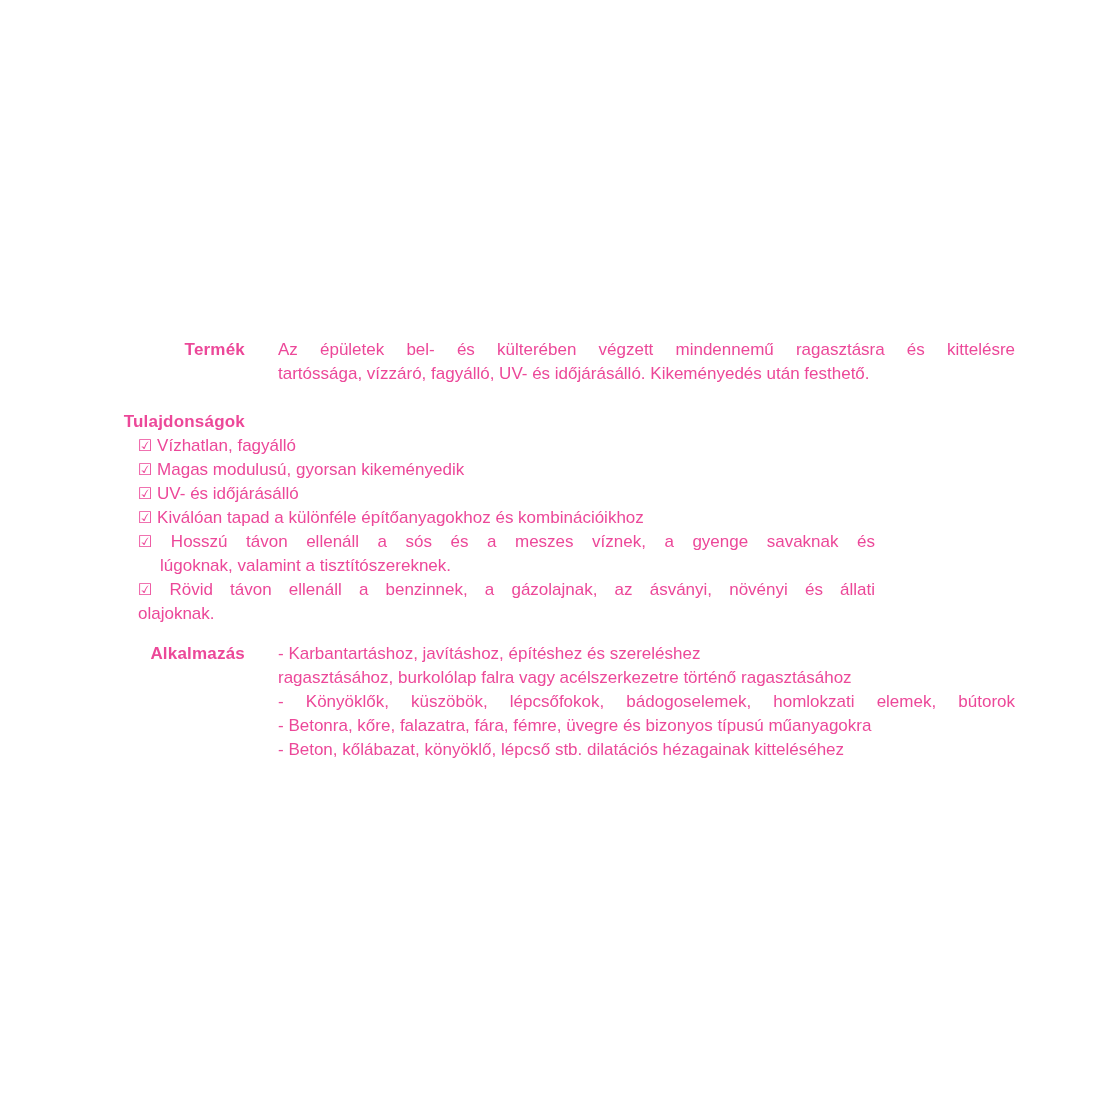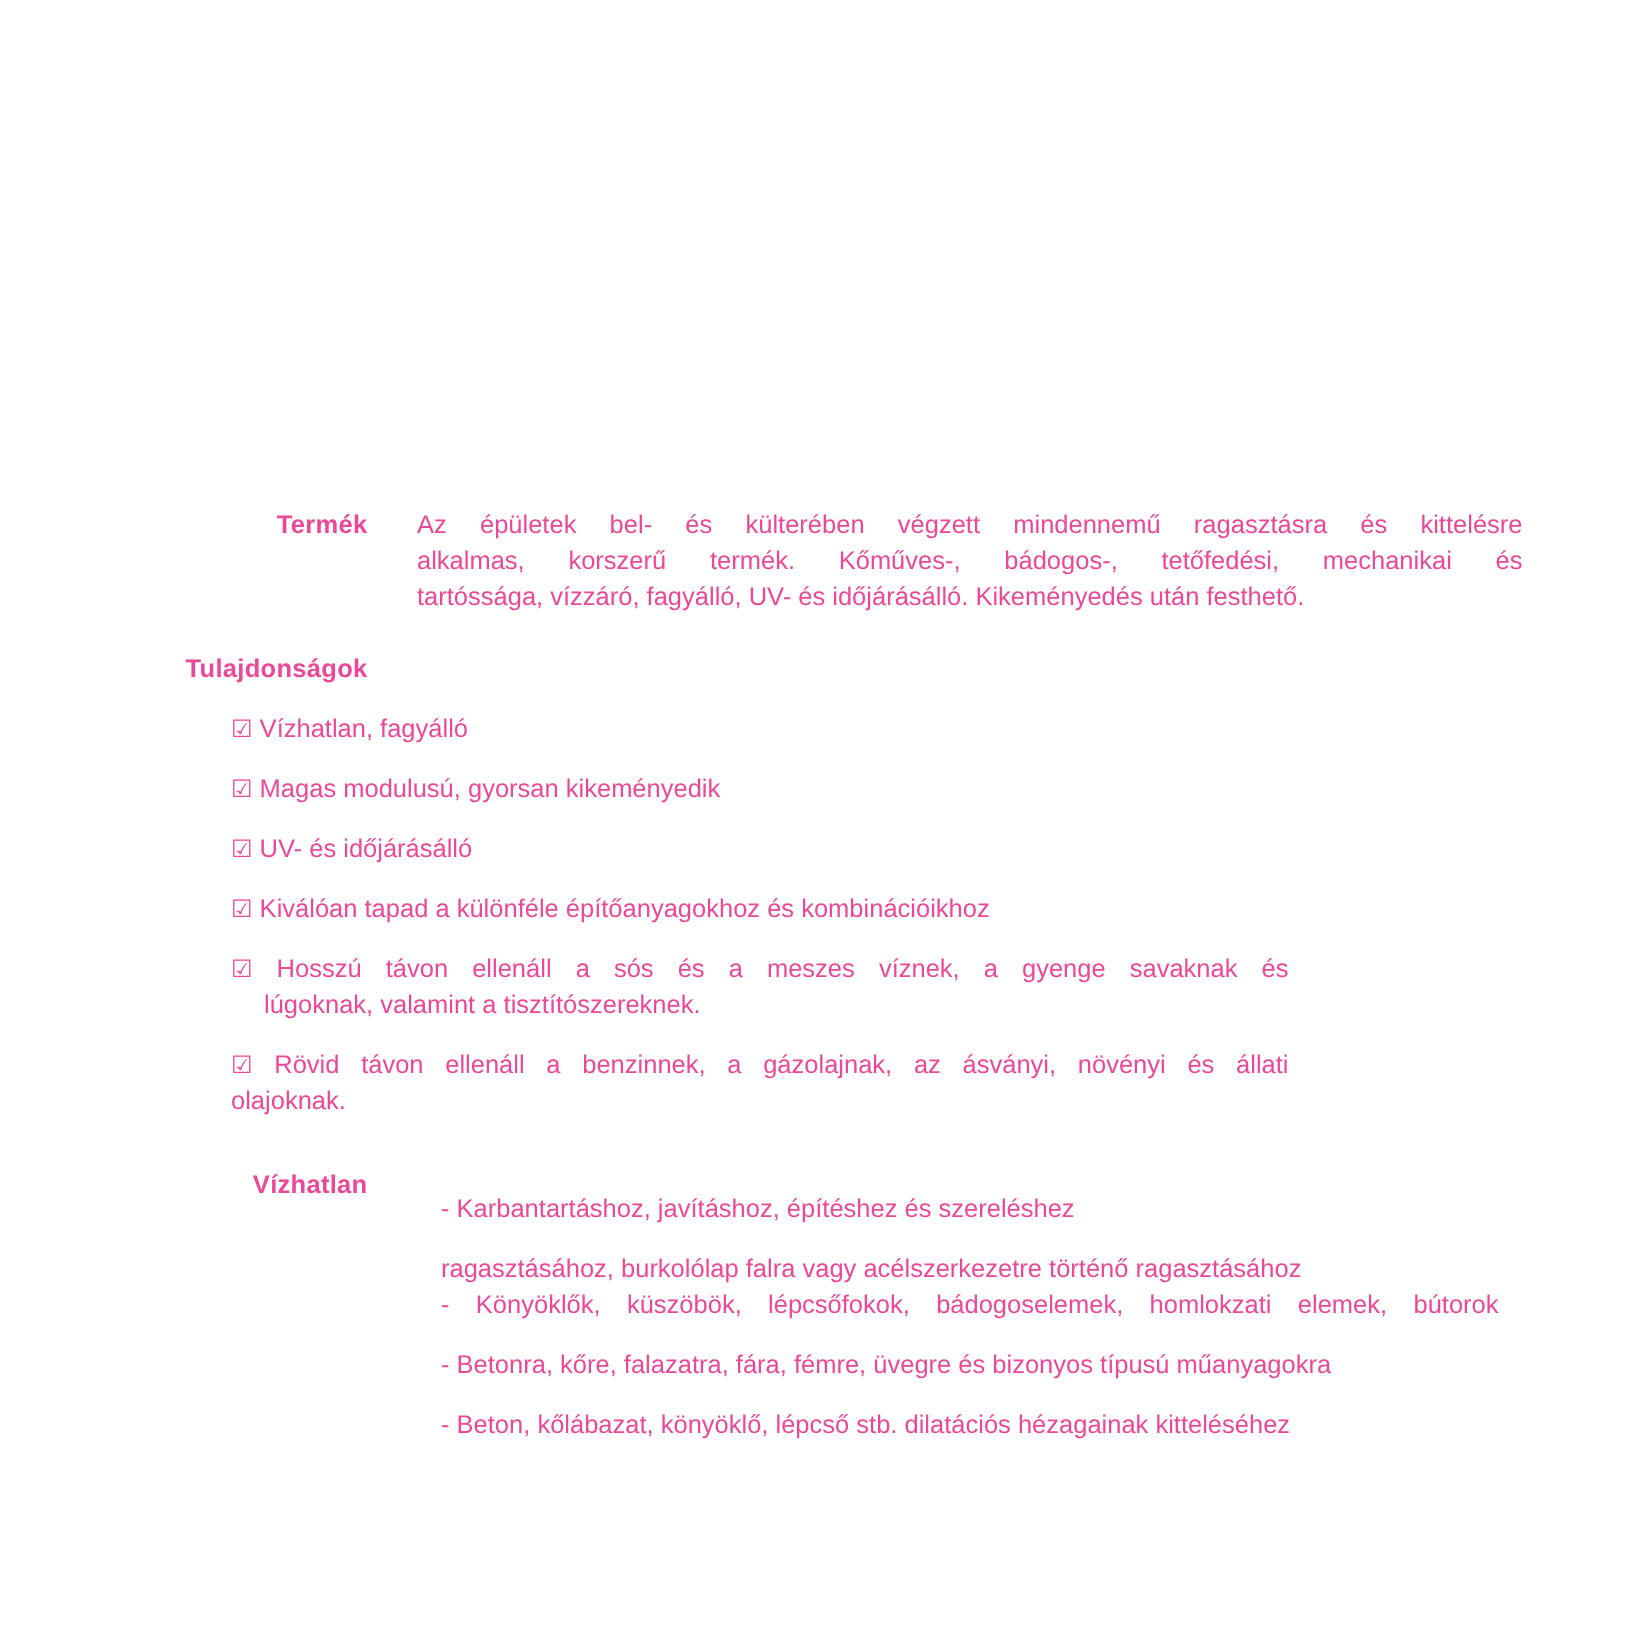--- a/index.html
+++ b/index.html
@@ -51,33 +51,32 @@
   }
   .ind {
     padding-left: 22px;
   }
   .cb {
     font-family: "DejaVu Sans", sans-serif;
     font-size: 16px;
   }
   .sec-tulajdonsagok { margin-top: 24px; flex-direction: column; }
   .sec-alkalmazas    { margin-top: 16px; }
-  .item { margin: 16px; }
+  .item { margin: 0; }
 </style>
 </head>
 <body>
 
 <div class="page">
   <div class="doc">
 
     <section class="row sec-termek">
       <div class="label">Termék</div>
       <div class="body">
         <div class="line j">Az épületek bel- és külterében végzett mindennemű ragasztásra és kittelésre</div>
-        <div class="line j">alkalmas, korszerű termék. Kőműves-, bádogos-, tetőfedési, mechanikai és</div>
         <div class="line">tartóssága, vízzáró, fagyálló, UV- és időjárásálló. Kikeményedés után festhető.</div>
       </div>
     </section>
 
     <section class="row sec-tulajdonsagok">
       <div class="label">Tulajdonságok</div>
       <div class="body">
 
         <div class="item">
           <div class="line"><span class="cb">☑</span> <span>Vízhatlan, fagyálló</span></div>
@@ -102,21 +101,21 @@
 
         <div class="item">
           <div class="line j"><span class="cb">☑</span> <span>Rövid távon ellenáll a benzinnek, a gázolajnak, az ásványi, növényi és állati</span></div>
           <div class="line"><span>olajoknak.</span></div>
         </div>
 
       </div>
     </section>
 
     <section class="row sec-alkalmazas">
-      <div class="label">Vízhatlan</div>
+      <div class="label">Alkalmazás</div>
       <div class="body">
 
         <div class="item">
           <div class="line">- Karbantartáshoz, javításhoz, építéshez és szereléshez</div>
         </div>
 
         <div class="item">
           <div class="line">ragasztásához, burkolólap falra vagy acélszerkezetre történő ragasztásához</div>
           <div class="line j">- Könyöklők, küszöbök, lépcsőfokok, bádogoselemek, homlokzati elemek, bútorok</div>
         </div>

